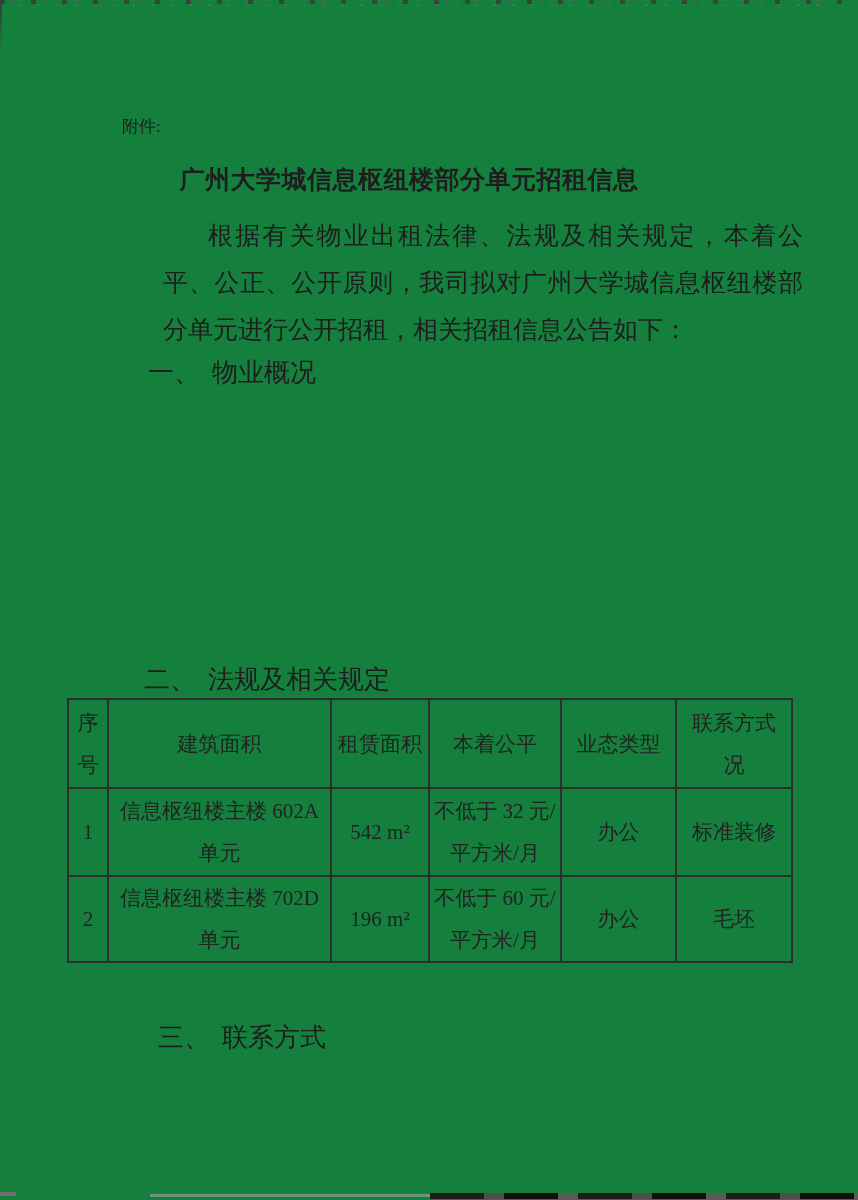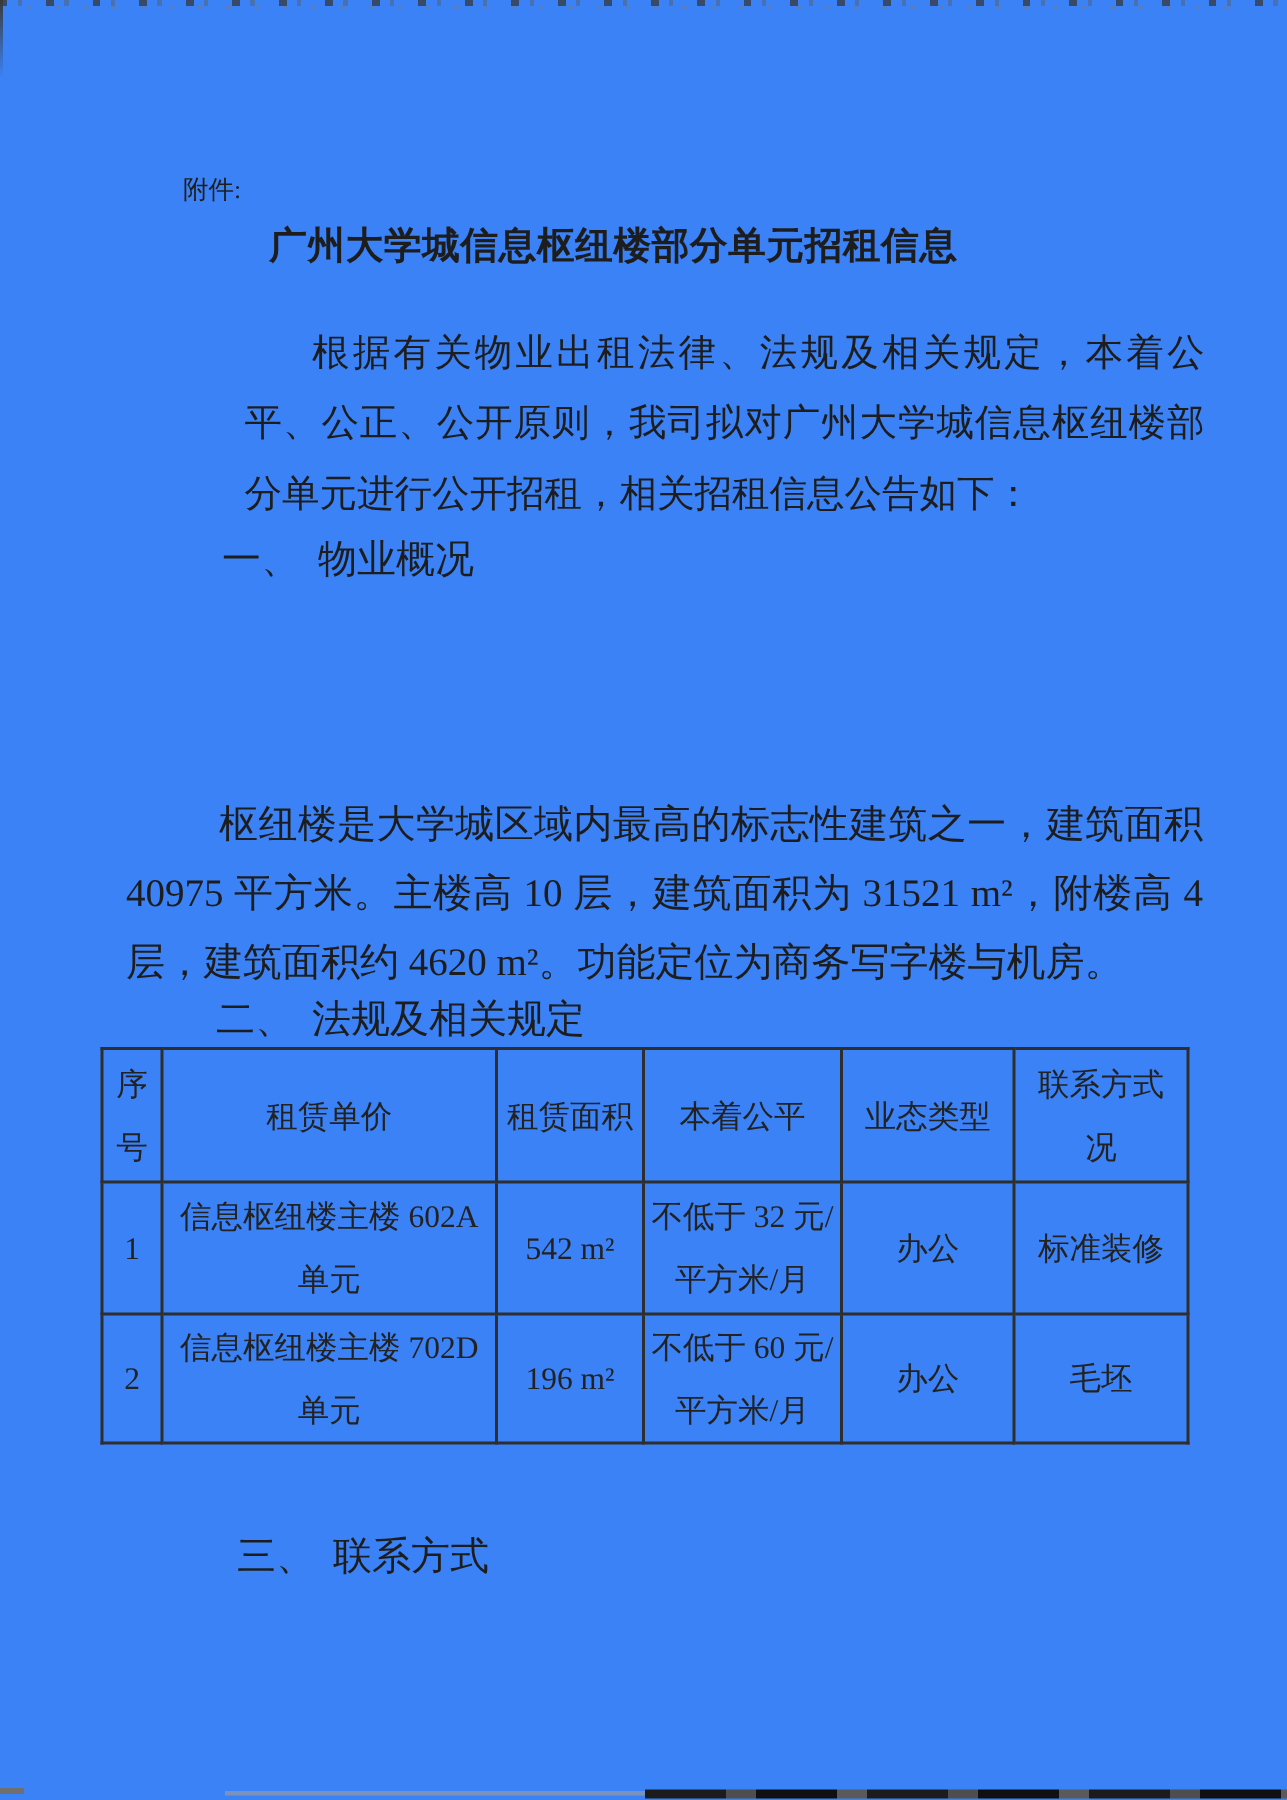--- a/index.html
+++ b/index.html
@@ -4,21 +4,21 @@
 <style>
   html,body{margin:0;padding:0;}
   body{
     width:858px;height:1200px;
     background:#e9e9e9;
     font-family:"Liberation Serif","DejaVu Serif",serif;
   }
   .page{
     position:relative;
     width:858px;height:1200px;
-    background:#3b82f6;
+    background:#15803d;
     overflow:hidden;
     color:#1d1d1d;
   }
   
   .top-speckle{
     position:absolute;top:0;left:0;right:0;height:4px;
     background:repeating-linear-gradient(90deg,
       rgba(55,55,55,.75) 0 5px, rgba(0,0,0,0) 5px 12px,
       rgba(90,90,90,.45) 12px 15px, rgba(0,0,0,0) 15px 31px);
   }
@@ -45,21 +45,21 @@
     position:absolute;bottom:4px;left:0;width:16px;height:4px;
     background:#6f6f6f;
   }
   
   .attachment{
     position:absolute;left:122px;top:117px;
     font-size:17px;line-height:20px;
   }
   .doc-title{
     position:absolute;left:0;right:40px;top:148px;
-    margin:0;text-align:center;
+    margin:15px;text-align:center;
     font-size:25px;font-weight:600;line-height:34px;
     letter-spacing:0.5px;
   }
   .intro{
     position:absolute;left:163px;top:212px;width:640px;margin:0;
     font-size:25px;line-height:47px;
     text-align:justify;text-indent:45px;
   }
   .para{
     position:absolute;left:84px;width:718px;margin:0;
@@ -111,41 +111,40 @@
 
   <h1 class="doc-title">广州大学城信息枢纽楼部分单元招租信息</h1>
 
   <p class="intro">根据有关物业出租法律、法规及相关规定，本着公平、公正、公开原则，我司拟对广州大学城信息枢纽楼部分单元进行公开招租，相关招租信息公告如下：</p>
 
   <div class="heading heading-1">
     <span class="hnum">一、</span>
     <span class="hlabel">物业概况</span>
   </div>
 
-  <p class="para para-2">枢纽楼是大学城区域内最高的标志性建筑之一，建筑面积 40975 平方米。主楼高 10 层，建筑面积为 31521 m²，附楼高 4 层，建筑面积约 4620 m²。功能定位为商务写字楼与机房。</p>
 
   <div class="heading heading-2">
     <span class="hnum">二、</span>
     <span class="hlabel">法规及相关规定</span>
   </div>
 
   <table class="rental-table">
     <colgroup>
       <col style="width:40px">
       <col style="width:223px">
       <col style="width:98px">
       <col style="width:132px">
       <col style="width:115px">
       <col style="width:116px">
     </colgroup>
     <tbody>
       <tr class="row-head">
         <th>序
 号</th>
-        <th>租赁单价</th>
+        <th>建筑面积</th>
         <th>租赁面积</th>
         <th>本着公平</th>
         <th>业态类型</th>
         <th>联系方式
 况</th>
       </tr>
       <tr class="row-1">
         <td>1</td>
         <td>信息枢纽楼主楼 602A
 单元</td>

